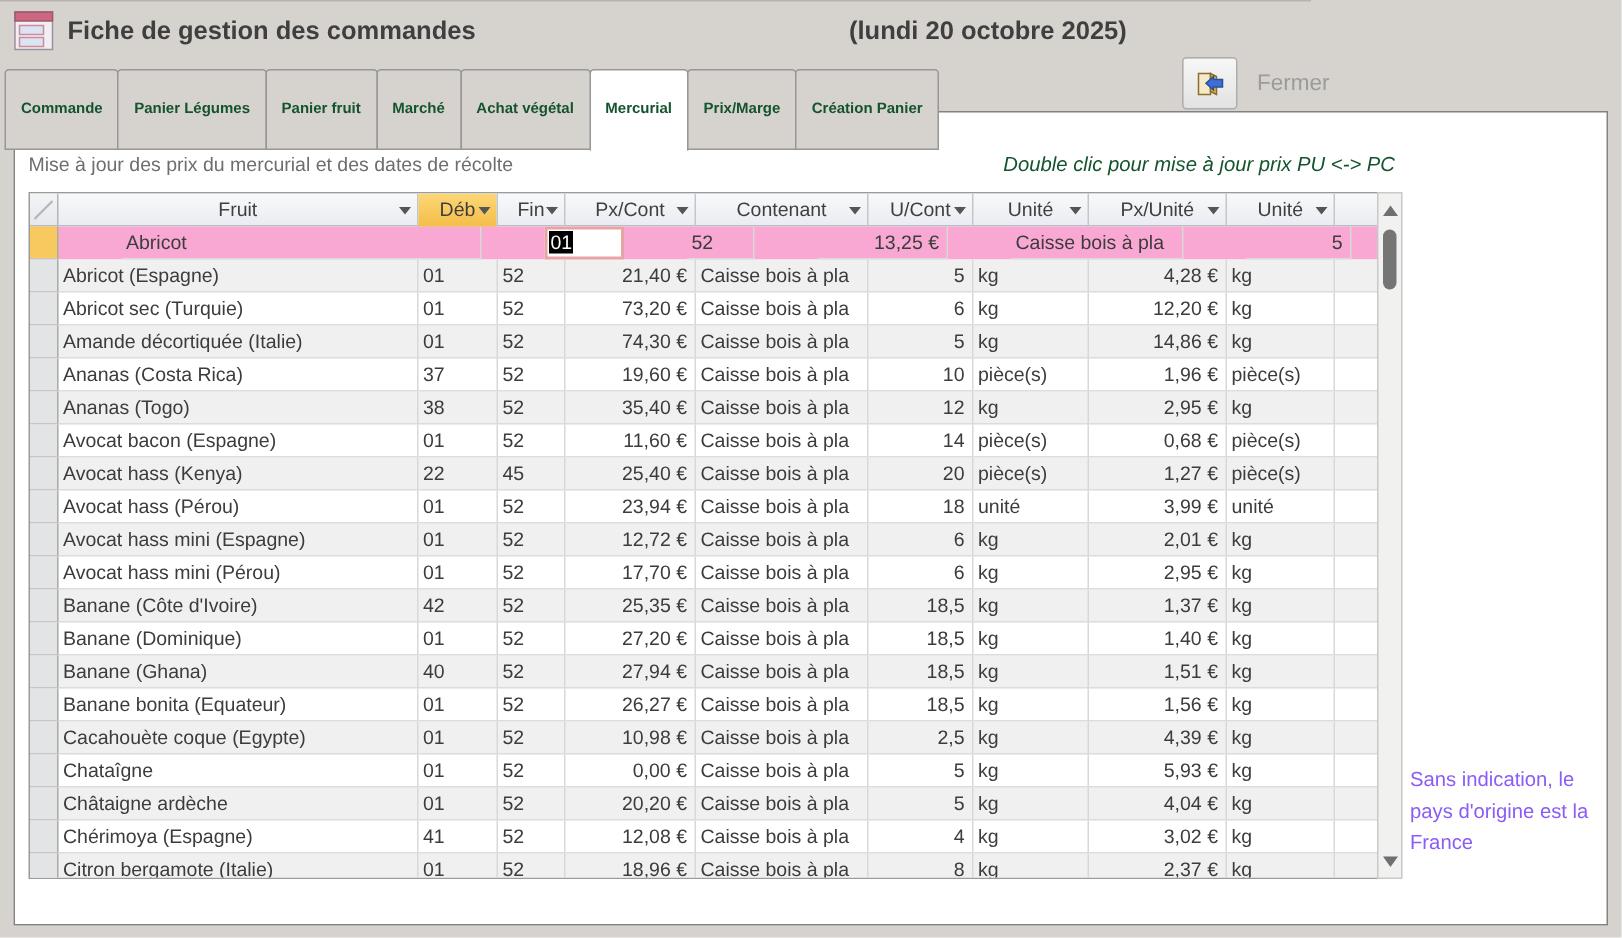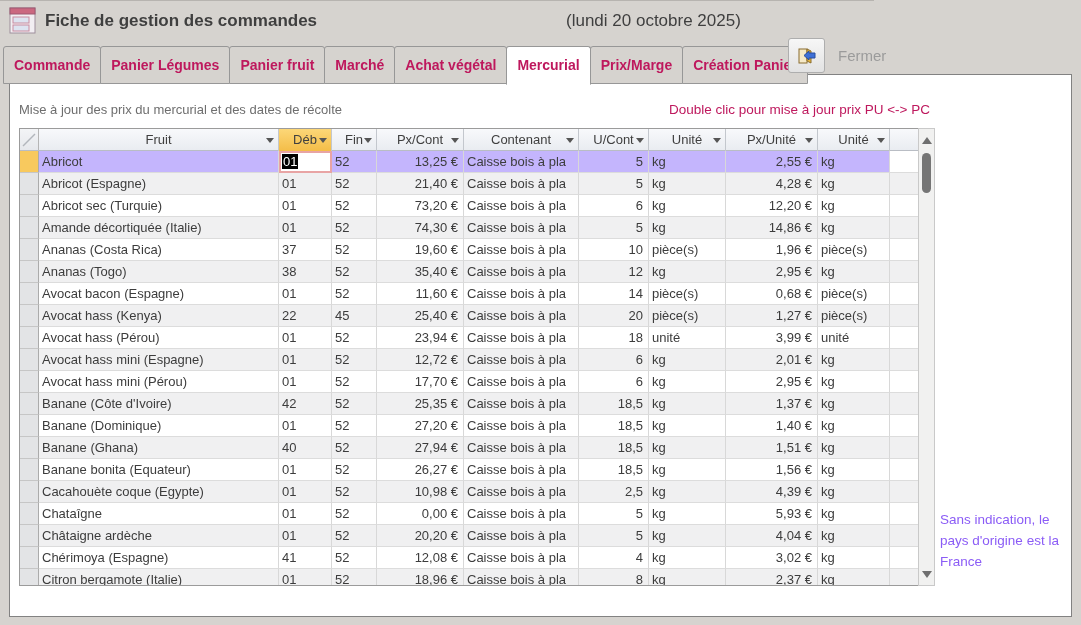--- a/index.html
+++ b/index.html
@@ -5,59 +5,59 @@
   html,body{margin:0;padding:0;}
   body{
     width:1081px;height:625px;position:relative;overflow:hidden;
     background:#d6d3cf;font-family:"Liberation Sans",sans-serif;
     -webkit-font-smoothing:antialiased;
   }
   
   .titlebar{position:absolute;left:0;top:0;width:874px;height:42px;border-top:1px solid #b7b4b0;}
   .form-icon{position:absolute;left:9px;top:6px;width:27px;height:27px;}
   .app-title{position:absolute;left:45px;top:10px;font-size:17px;font-weight:bold;color:#3f3f3f;white-space:nowrap;}
-  .app-date{position:absolute;left:566px;top:10px;font-size:17px;font-weight:normal;color:#3f3f3f;white-space:nowrap;}
+  .app-date{position:absolute;left:566px;top:10px;font-size:17px;font-weight:bold;color:#3f3f3f;white-space:nowrap;}
   
   .tabbar{position:absolute;left:4px;top:46px;height:29px;display:flex;z-index:3;}
   .tab{
-    height:28px;line-height:28px;padding:4px 10px;font-size:14px;font-weight:bold;color:#be185d;
+    height:28px;line-height:28px;padding:12px 10px;font-size:10px;font-weight:bold;color:#14532d;
     background:#d6d3cf;border:1px solid #979797;border-radius:3px 3px 0 0;margin-left:-1px;
     white-space:nowrap;position:relative;
   }
   .tab.active{background:#ffffff;border-bottom:1px solid #ffffff;height:29px;z-index:4;}
   
   .close-btn{
     position:absolute;left:788px;top:38px;width:35px;height:33px;border:1px solid #aeaeae;border-radius:3px;
     background:linear-gradient(#f7f7f7,#e2e2e2);display:flex;align-items:center;justify-content:center;z-index:5;
   }
   .close-label{position:absolute;left:838px;top:47px;font-size:15px;color:#9b9b9b;z-index:5;}
   
   .page{
     position:absolute;left:9px;top:74px;width:1063px;height:543px;background:#ffffff;
     border:1px solid #828282;box-sizing:border-box;z-index:1;
   }
   .subtitle{position:absolute;left:9px;top:27px;font-size:13px;color:#6e6e6e;white-space:nowrap;}
-  .hint-red{position:absolute;right:141px;top:27px;font-size:13.5px;color:#be185d;white-space:nowrap;margin-left:28px;}
+  .hint-red{position:absolute;right:141px;top:27px;font-size:13.5px;font-style:italic;color:#14532d;white-space:nowrap;margin-left:28px;}
   .side-note{position:absolute;left:930px;top:434px;width:122px;font-size:13.5px;line-height:21px;color:#8b5cf6;}
   
   .grid{
     position:absolute;left:9px;top:53px;width:898px;height:456px;overflow:hidden;
     border:1px solid #9b9b9b;box-sizing:content-box;background:#fff;font-size:13px;color:#3c3c3c;
   }
   .hrow{display:flex;height:22px;background:linear-gradient(#f8f9fb,#e9ecf1);border-bottom:1px solid #b9bdc4;box-sizing:border-box;}
   .hcell{
     position:relative;box-sizing:border-box;border-right:1px solid #c3c7cd;height:22px;line-height:21px;
     text-align:center;font-size:13px;color:#3f3f3f;white-space:nowrap;overflow:hidden;
   }
   .hcell .arr{position:absolute;right:4px;top:9px;width:0;height:0;border-left:4px solid transparent;border-right:4px solid transparent;border-top:5px solid #555;}
   .hcell.hl{background:linear-gradient(#fcd778,#f4bd48);}
   .corner{box-sizing:border-box;border-right:1px solid #b5b5b5;background:linear-gradient(#f3f4f6,#e6e8ec);}
   .row{display:flex;height:22px;box-sizing:border-box;background:#fff;}
   .row.alt{background:#f0f0f1;}
-  .row.selected{background:#c4b5fd;}
+  .row.selected{background:#f9a8d4;gap:42px;}
   .cell{
     box-sizing:border-box;height:22px;line-height:21px;border-right:1px solid #d8d8d8;border-bottom:1px solid #dcdcdc;
     white-space:nowrap;overflow:hidden;padding:0 3px;
   }
   .cell.r{text-align:right;padding-right:5px;}
   .selcell{background:#e3e4e6;border-right:1px solid #ababab;border-bottom:1px solid #c6c6c6;padding:0;}
   .row.selected .selcell{background:#f8c95e;}
   .row.selected .cell.spacer{background:#ffffff;}
   .cell.spacer{border-right:none;}
   .editcell{

